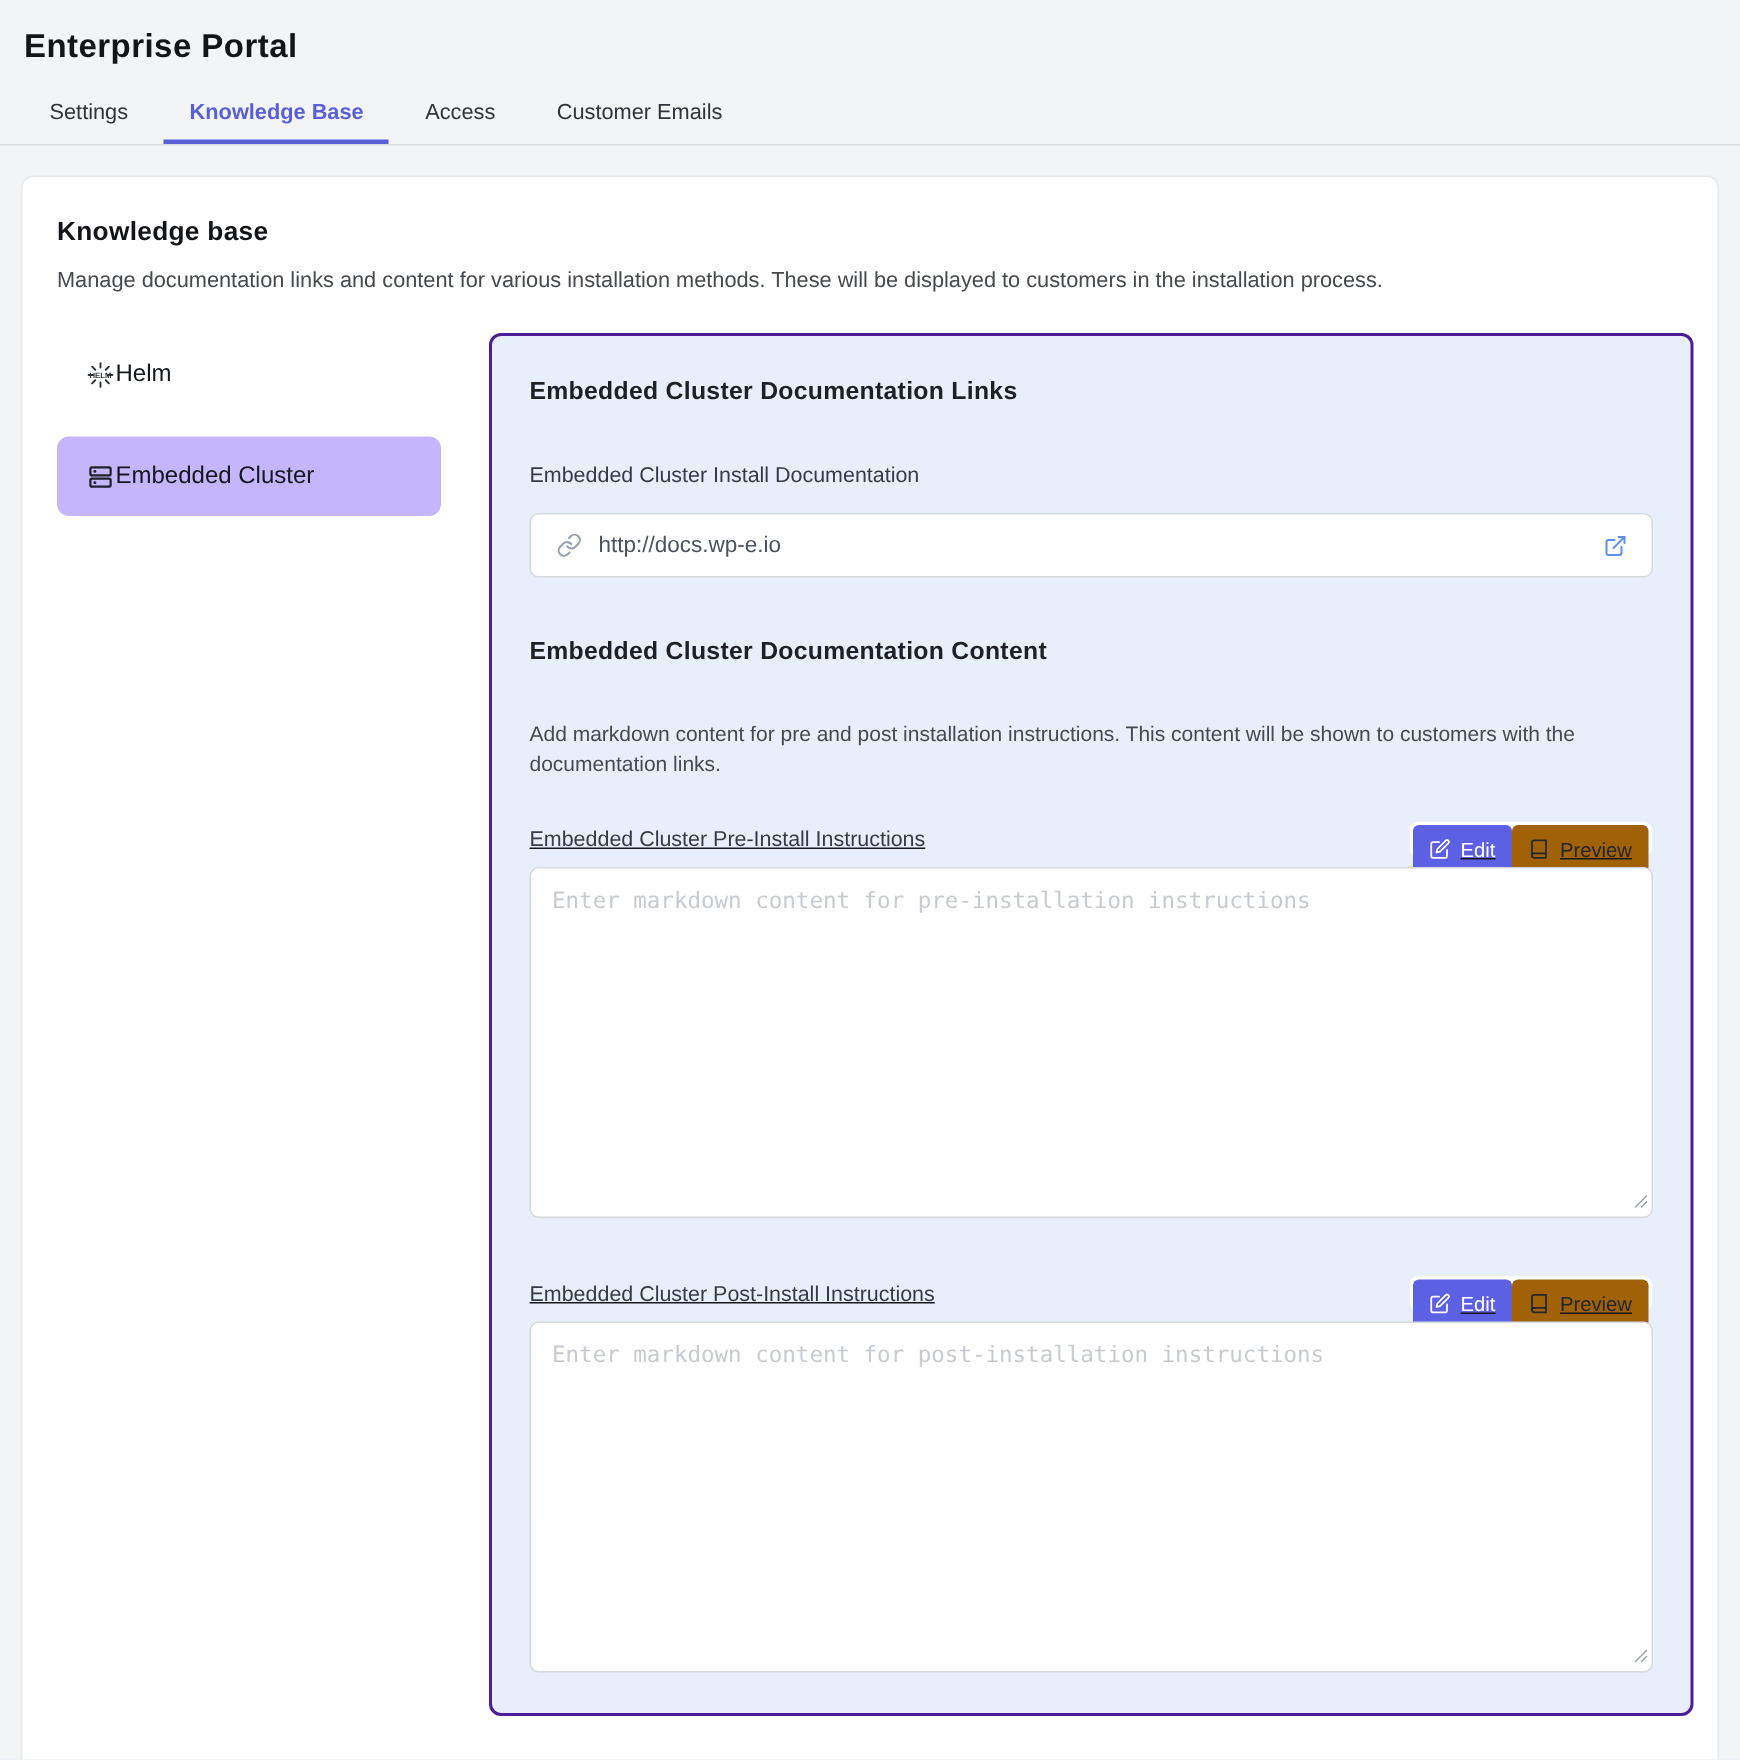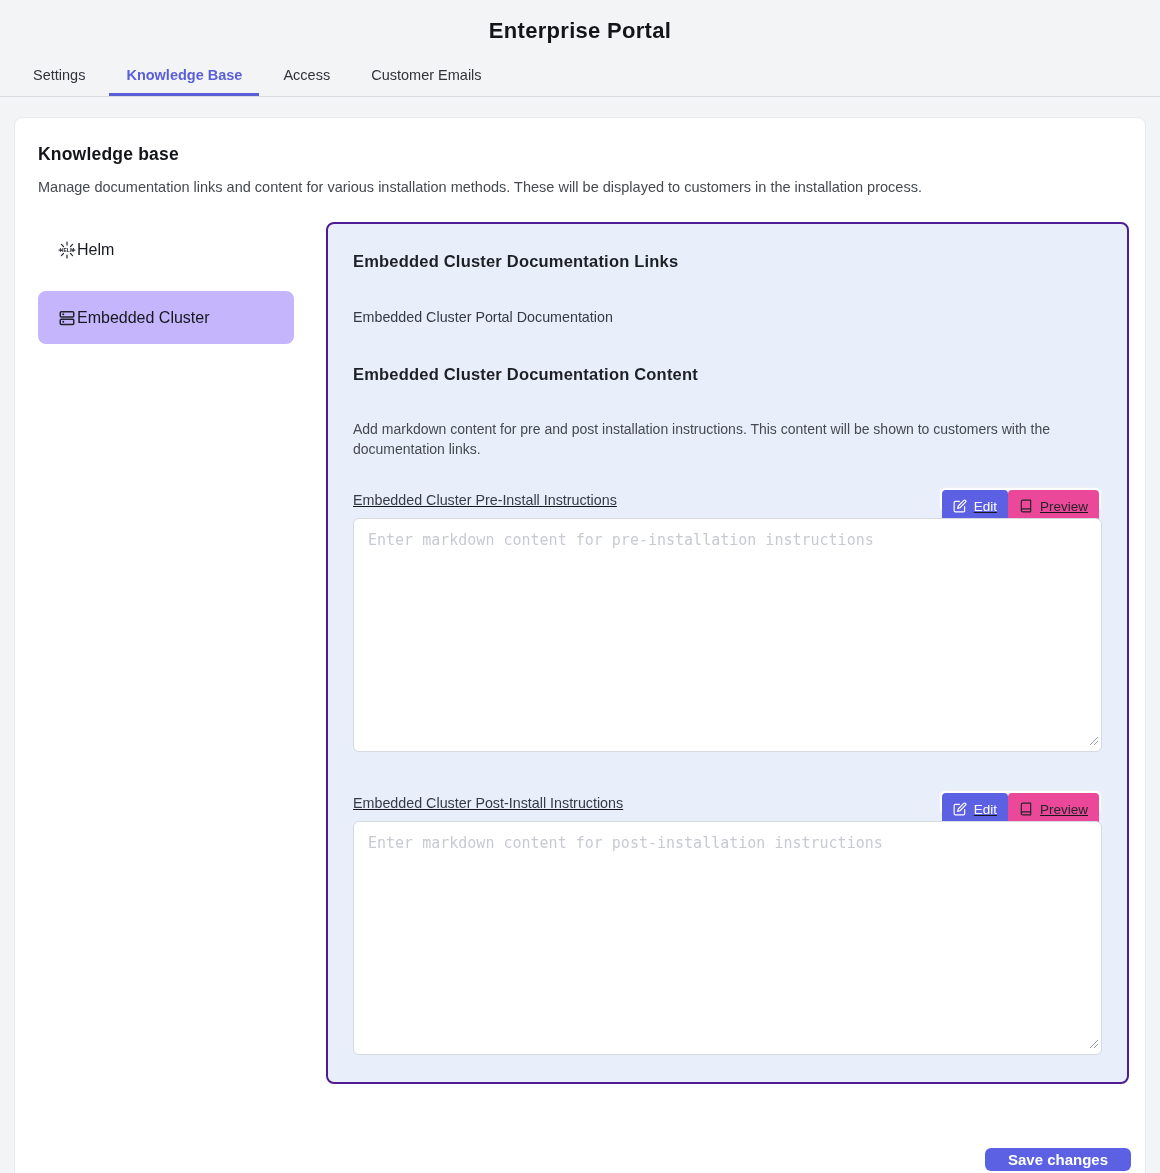--- a/index.html
+++ b/index.html
@@ -6,21 +6,21 @@
   html,body { margin:0; padding:0; }
   body {
     width:1160px; height:1173px; overflow:hidden;
     background:#f2f4f6;
     font-family:"Liberation Sans", sans-serif;
     color:#17181d;
   }
   
   .app-title {
     margin:0; padding:18px 16px 13px 16px;
-    font-size:22px; font-weight:bold; letter-spacing:.3px; color:#141519;text-align:center;
+    font-size:22px; font-weight:bold; letter-spacing:.3px; color:#141519;
   }
   .tabs {
     display:flex; padding-left:16px; gap:7px;
     border-bottom:1px solid #d9dbde;
   }
   .tab {
     padding:0 17px; height:39px; line-height:37px;
     font-size:14.5px; color:#303339; cursor:pointer;
     border-bottom:3px solid transparent; white-space:nowrap;
   }
@@ -75,21 +75,21 @@
   .btn-group {
     display:flex; background:#fff; border:1px solid #eef0f4;
     border-radius:6px; padding:2px; height:25px;
   }
   .seg-btn {
     display:flex; align-items:center; gap:7px;
     height:27px; padding:16px 11px; border-radius:4px;
     font-size:13.5px; cursor:pointer; white-space:nowrap;text-align:right;
   }
   .seg-btn.edit { background:#5c61e4; color:#fff; }
-  .seg-btn.preview { background:#ec4899; color:#23262b; }
+  .seg-btn.preview { background:#a16207; color:#23262b; }
   .textarea-wrap { position:relative; margin-top:6px; }
   .textarea-wrap textarea {
     display:block; width:100%; height:234px; resize:none;
     background:#fff; border:1px solid #d6d9de; border-radius:6px;
     padding:12px 14px;
     font-family:"DejaVu Sans Mono", monospace; font-size:15px; color:#333;
   }
   .textarea-wrap textarea::placeholder { color:#c7cbd1; }
   .resize-handle { position:absolute; right:3px; bottom:6px; cursor:nwse-resize; line-height:0; }
   
@@ -146,22 +146,38 @@
             <line x1="7" y1="17" x2="7.01" y2="17" stroke-linecap="round" stroke-width="2.6"></line>
           </svg>
         </span>
         <span>Embedded Cluster</span>
       </div>
     </div>
 
     <section class="panel">
       <h3 class="panel-h">Embedded Cluster Documentation Links</h3>
 
-      <label class="field-label lbl-install">Embedded Cluster Portal Documentation</label>
-
+      <label class="field-label lbl-install">Embedded Cluster Install Documentation</label>
+
+      <div class="url-input">
+        <span style="display:flex;">
+          <svg viewBox="0 0 24 24" width="17" height="17" fill="none" stroke="#9aa1ab" stroke-width="2" stroke-linecap="round" stroke-linejoin="round">
+            <path d="M10 13a5 5 0 0 0 7.54.54l3-3a5 5 0 0 0-7.07-7.07l-1.72 1.71"></path>
+            <path d="M14 11a5 5 0 0 0-7.54-.54l-3 3a5 5 0 0 0 7.07 7.07l1.71-1.71"></path>
+          </svg>
+        </span>
+        <input type="text" value="http://docs.wp-e.io" style="">
+        <span class="ext-link">
+          <svg viewBox="0 0 24 24" width="16" height="16" fill="none" stroke="#5f8fe8" stroke-width="2" stroke-linecap="round" stroke-linejoin="round">
+            <path d="M18 13v6a2 2 0 0 1-2 2H5a2 2 0 0 1-2-2V8a2 2 0 0 1 2-2h6"></path>
+            <polyline points="15 3 21 3 21 9"></polyline>
+            <line x1="10" y1="14" x2="21" y2="3"></line>
+          </svg>
+        </span>
+      </div>
 
       <h3 class="panel-h panel-h2">Embedded Cluster Documentation Content</h3>
       <p class="panel-desc">Add markdown content for pre and post installation instructions. This content will be shown to customers with the documentation links.</p>
 
       <div class="field-row">
         <span class="field-label">Embedded Cluster Pre-Install Instructions</span>
         <div class="btn-group">
           <div class="seg-btn edit">
             <span style="display:flex;">
               <svg viewBox="0 0 24 24" width="14" height="14" fill="none" stroke="#ffffff" stroke-width="2" stroke-linecap="round" stroke-linejoin="round">

